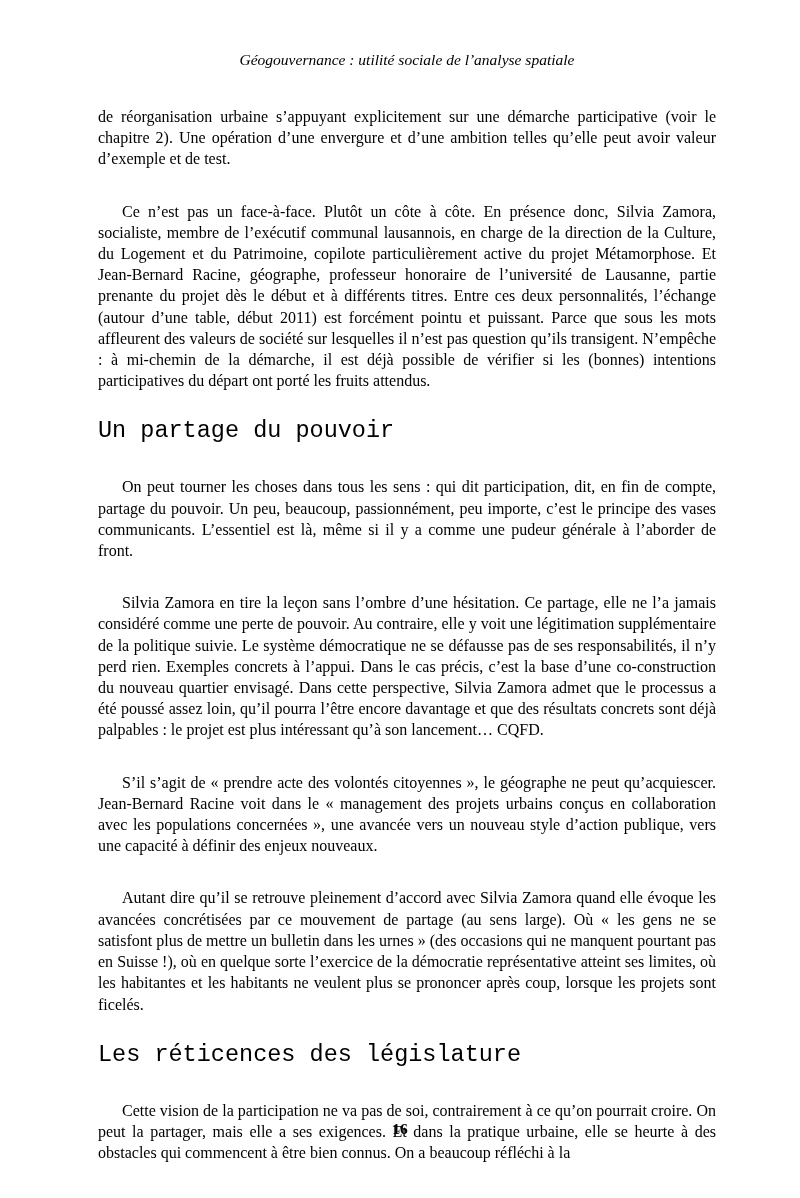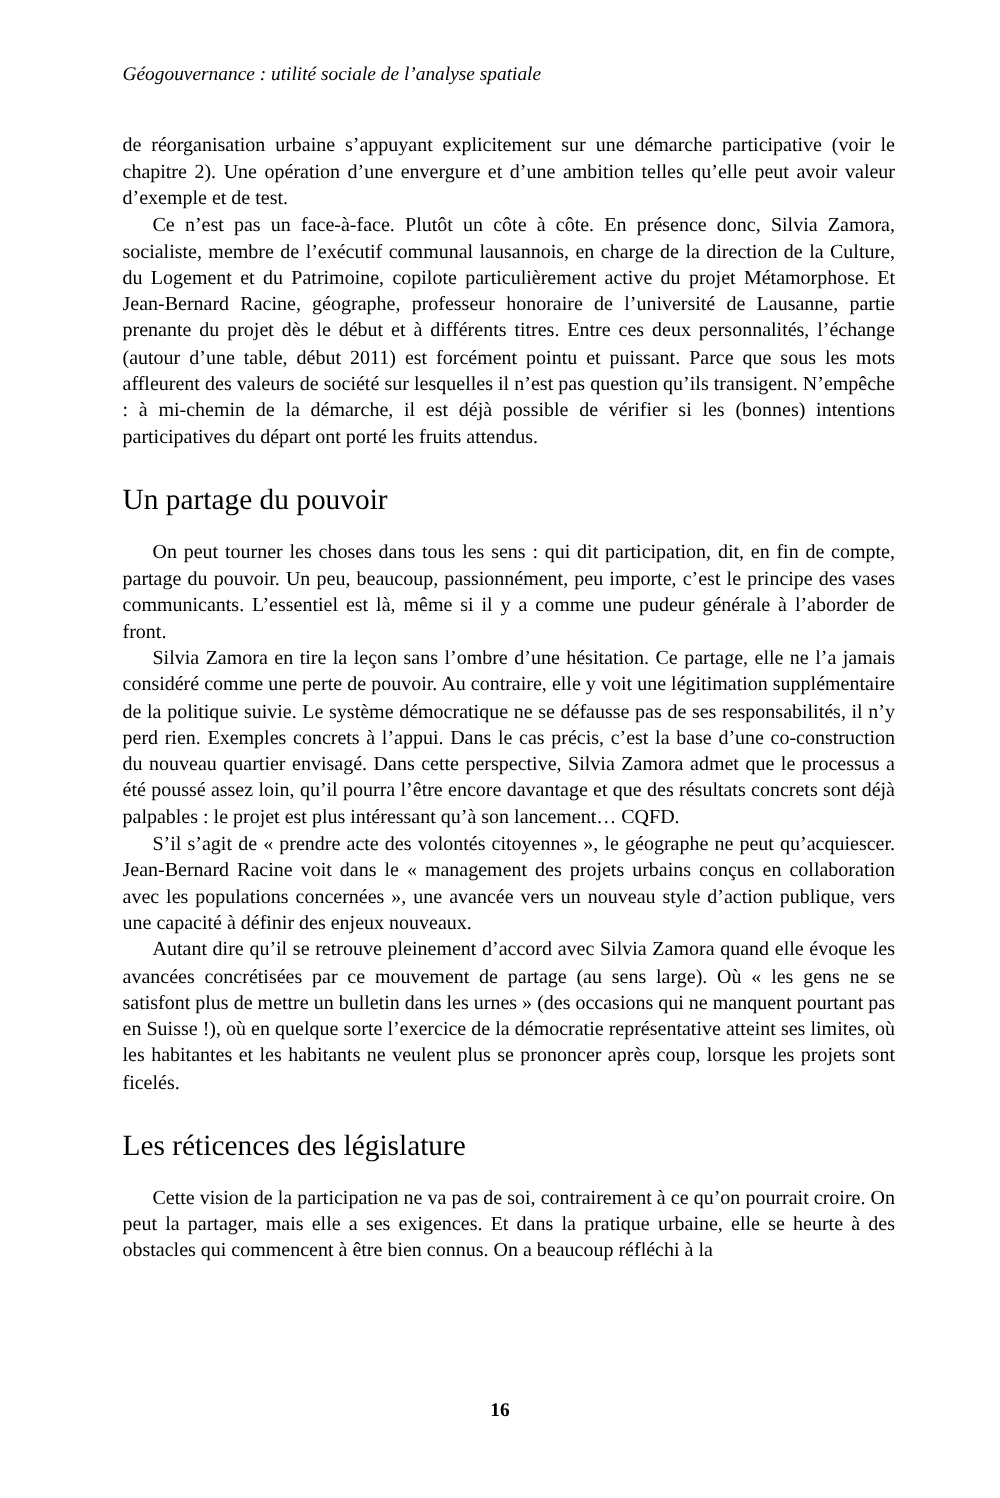--- a/index.html
+++ b/index.html
@@ -13,30 +13,32 @@
     overflow: hidden;
   }
   .page {
     padding: 50px 84px 0 98px;
   }
   .running-head {
     font-style: italic;
     font-size: 15.5px;
     line-height: 19px;
     margin-bottom: 37px;
+    text-align: center;
   }
   .body-text p {
     font-size: 16px;
     line-height: 21.2px;
     text-align: justify;
     text-indent: 24px;
+    margin-top: 31px;
   }
   .body-text p.no-indent { text-indent: 0; }
   .body-text h2 {
-    font-family: Liberation Serif, serif;
+    font-family: Liberation Mono, monospace;
     font-weight: 400;
     font-size: 23.5px;
     line-height: 28px;
     margin: 26px 0 17px 0;
   }
   .page-number {
     position: absolute;
     left: 0;
     bottom: 60px;
     width: 100%;

